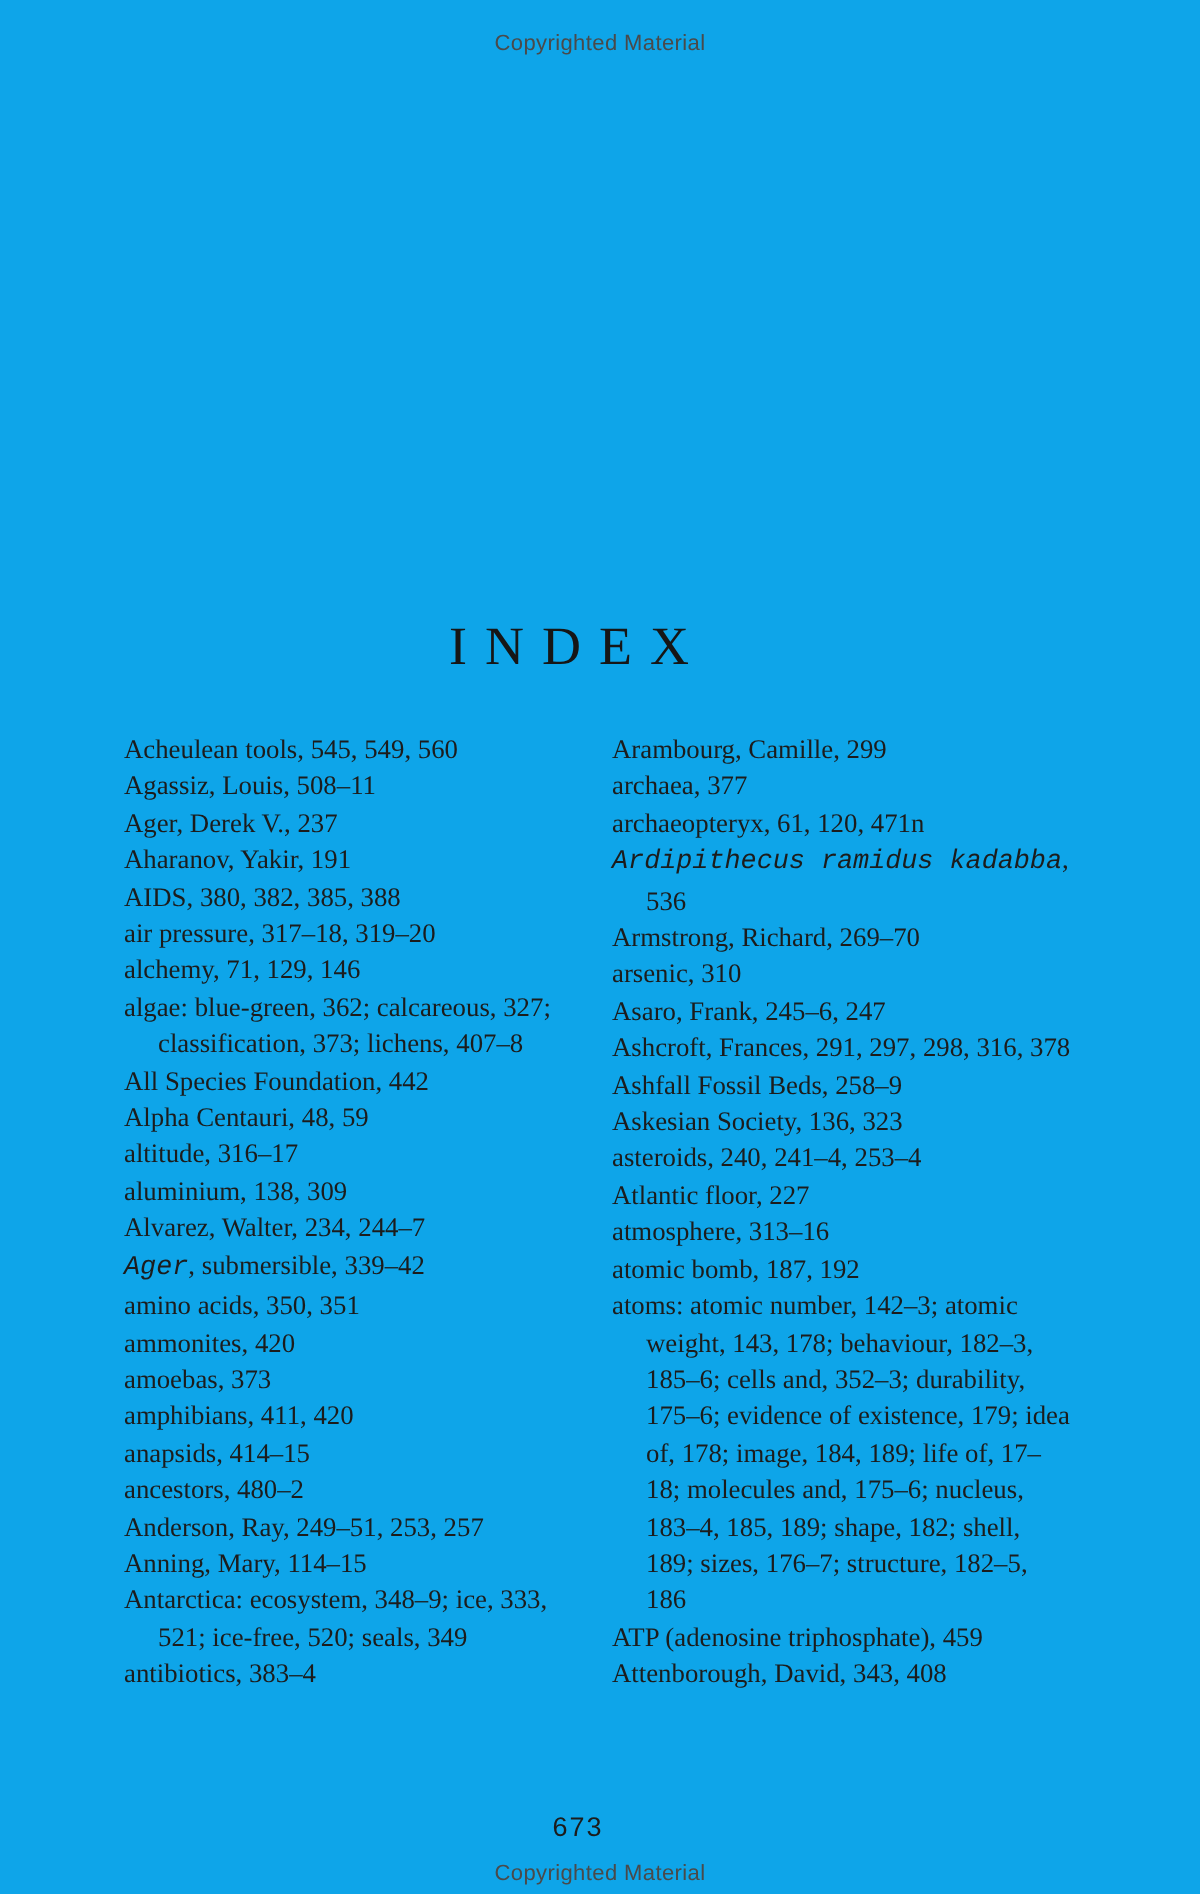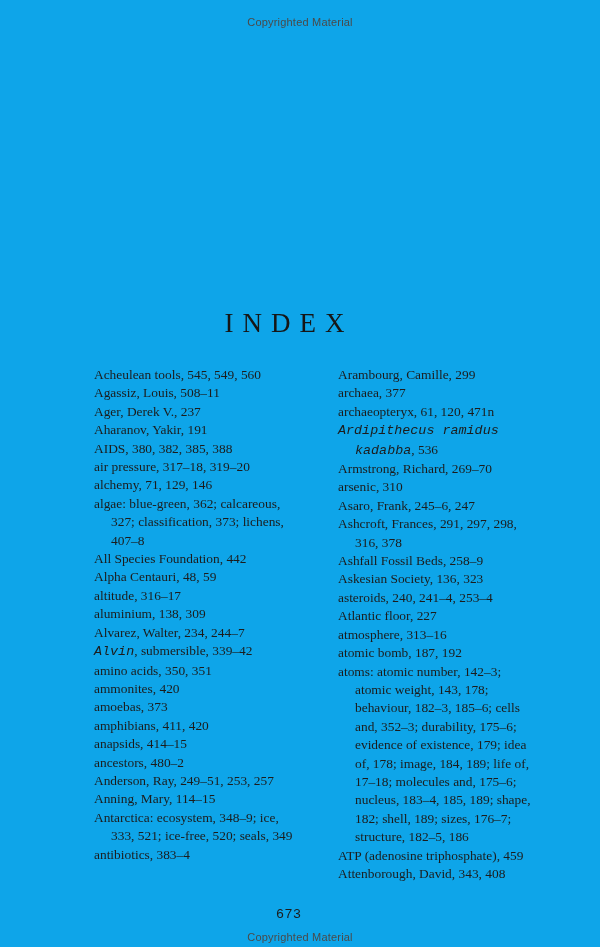--- a/index.html
+++ b/index.html
@@ -50,21 +50,20 @@
   }
   .col {
     width: 231px;
     font-size: 13.4px;
     line-height: 18.4px;
     color: #1c1c1c;
   }
   .entry {
     padding-left: 17px;
     text-indent: -17px;
-    margin-left: 32px;
   }
   .italic {
     font-style: italic;
     font-family: Liberation Mono, monospace;
   }
   .page-number {
     position: absolute;
     top: 906px;
     left: 0;
     width: 578px;
@@ -92,21 +91,21 @@
         <div class="entry"><span>Aharanov, Yakir, 191</span></div>
         <div class="entry"><span>AIDS, 380, 382, 385, 388</span></div>
         <div class="entry"><span>air pressure, 317–18, 319–20</span></div>
         <div class="entry"><span>alchemy, 71, 129, 146</span></div>
         <div class="entry"><span>algae: blue-green, 362; calcareous, 327; classification, 373; lichens, 407–8</span></div>
         <div class="entry"><span>All Species Foundation, 442</span></div>
         <div class="entry"><span>Alpha Centauri, 48, 59</span></div>
         <div class="entry"><span>altitude, 316–17</span></div>
         <div class="entry"><span>aluminium, 138, 309</span></div>
         <div class="entry"><span>Alvarez, Walter, 234, 244–7</span></div>
-        <div class="entry"><span class="italic">Alvin</span><span>, submersible, 339–42</span></div>
+        <div class="entry"><span class="italic">Ager</span><span>, submersible, 339–42</span></div>
         <div class="entry"><span>amino acids, 350, 351</span></div>
         <div class="entry"><span>ammonites, 420</span></div>
         <div class="entry"><span>amoebas, 373</span></div>
         <div class="entry"><span>amphibians, 411, 420</span></div>
         <div class="entry"><span>anapsids, 414–15</span></div>
         <div class="entry"><span>ancestors, 480–2</span></div>
         <div class="entry"><span>Anderson, Ray, 249–51, 253, 257</span></div>
         <div class="entry"><span>Anning, Mary, 114–15</span></div>
         <div class="entry"><span>Antarctica: ecosystem, 348–9; ice, 333, 521; ice-free, 520; seals, 349</span></div>
         <div class="entry"><span>antibiotics, 383–4</span></div>

